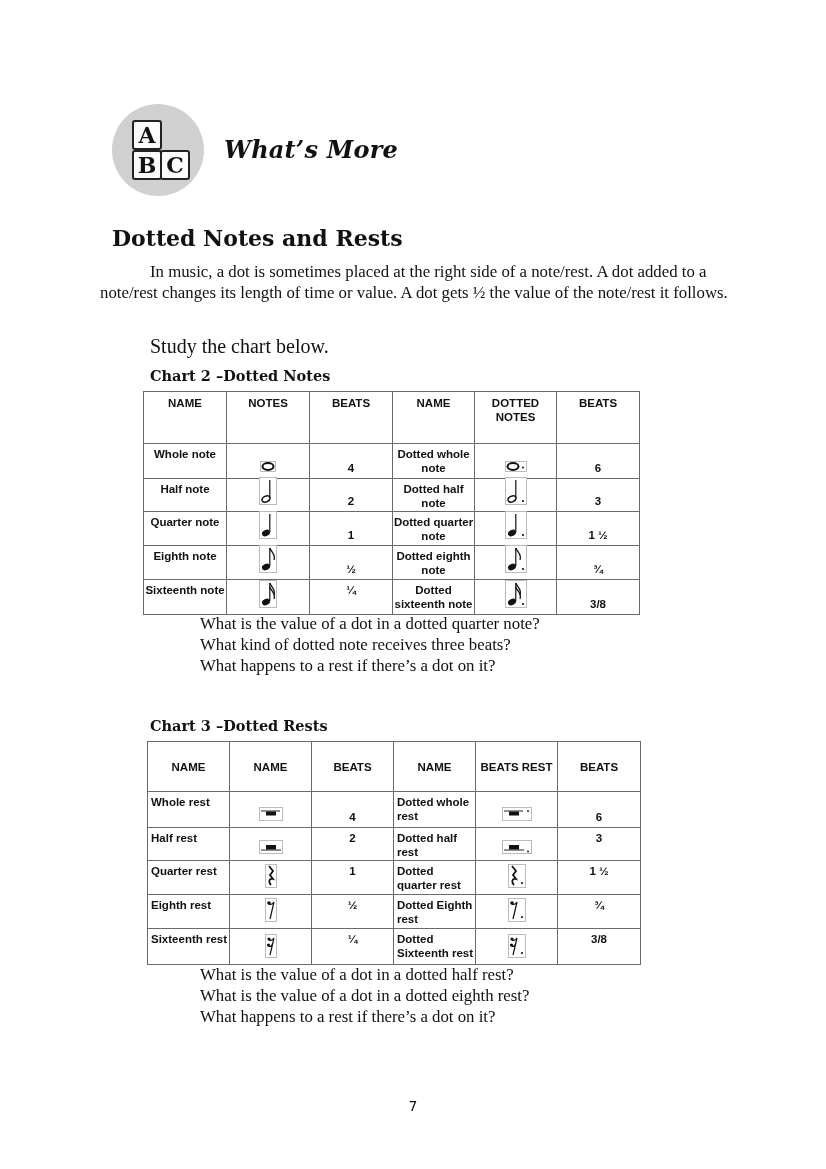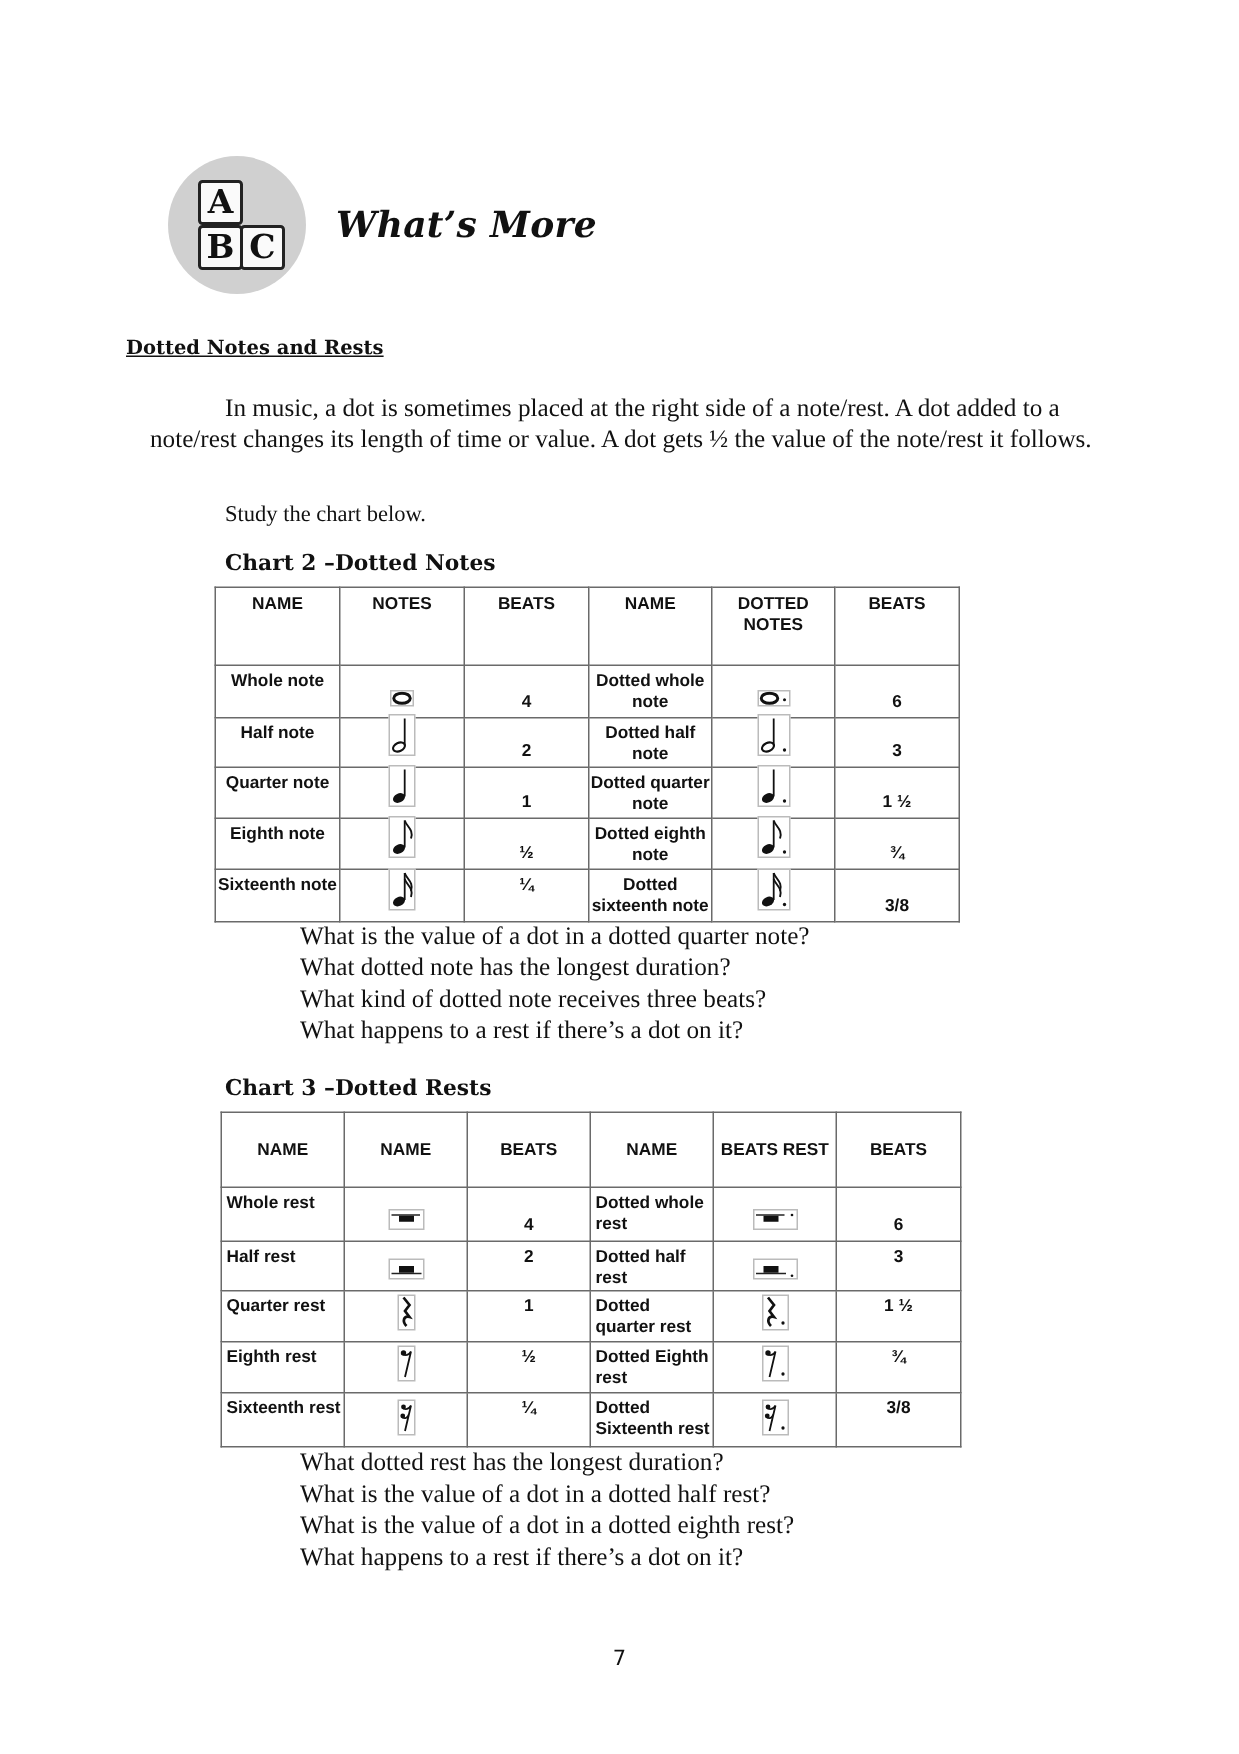--- a/index.html
+++ b/index.html
@@ -3,23 +3,23 @@
 <meta charset="utf-8">
 <style>
   html, body { margin: 0; padding: 0; background: #ffffff; }
   body { width: 826px; height: 1169px; position: relative; overflow: hidden; color: #111; }
 
   #logo { position: absolute; left: 112px; top: 104px; width: 92px; height: 92px; border-radius: 50%; background: #d0d0d0; }
   .block { position: absolute; width: 26px; height: 26px; border: 2px solid #222; border-radius: 3px; background: #fafafa;
            font-family: "DejaVu Serif", serif; font-weight: bold; font-size: 22px; line-height: 26px; text-align: center; color: #111; box-sizing: content-box; }
   #title { position: absolute; left: 224px; top: 135px; font-family: "DejaVu Serif", serif; font-style: italic; font-weight: bold; font-size: 24px; letter-spacing: 0.2px; }
 
-  #section-heading { position: absolute; left: 84px; top: 225px; font-family: "DejaVu Serif", serif; font-weight: bold; font-size: 13px; text-decoration: underline; }
+  #section-heading { position: absolute; left: 112px; top: 225px; font-family: "DejaVu Serif", serif; font-weight: bold; font-size: 22px; }
   #intro { position: absolute; left: 100px; top: 261px; width: 630px; font-family: "Liberation Serif", serif; font-size: 16.8px; line-height: 21px; text-indent: 50px; margin: 0; }
-  #study { position: absolute; left: 150px; top: 335px; font-family: "Liberation Serif", serif; font-size: 15px; }
+  #study { position: absolute; left: 150px; top: 335px; font-family: "Liberation Serif", serif; font-size: 20px; }
   .chart-title { position: absolute; font-family: "DejaVu Serif", serif; font-weight: bold; font-size: 14.5px; }
   #chart2-title { left: 150px; top: 367px; }
   #chart3-title { left: 150px; top: 717px; }
 
   table.chart { position: absolute; border-collapse: collapse; font-family: "Liberation Sans", sans-serif; font-weight: bold; font-size: 11.5px; table-layout: fixed; }
   table.chart td, table.chart th { border: 1px solid #6a6a6a; padding: 0; text-align: center; vertical-align: top; position: relative; font-weight: bold; }
   #chart2 { left: 143px; top: 391px; width: 496px; }
   #chart2 th { height: 47px; padding-top: 4px; line-height: 14px; }
   #chart2 td { padding-top: 3px; line-height: 14px; }
   #chart3 { left: 147px; top: 741px; width: 494px; }
@@ -185,21 +185,20 @@
               </svg></span></div>
         </td>
         <td>
           <span class="bot">3/8</span>
         </td>
       </tr>
     </tbody>
 </table>
 <ul id="q2" class="questions">
   <li>What is the value of a dot in a dotted quarter note?</li>
-  <li>What dotted note has the longest duration?</li>
   <li>What kind of dotted note receives three beats?</li>
   <li>What happens to a rest if there’s a dot on it?</li>
 </ul>
 
 <div id="chart3-title" class="chart-title">Chart 3 –Dotted Rests</div>
 <table id="chart3" class="chart">
   <colgroup>
       <col style="width:82px">
       <col style="width:82px">
       <col style="width:82px">
@@ -313,19 +312,18 @@
                 <circle cx="2.5" cy="10" r="1.6" fill="#111"></circle>
                 <path d="M3 5 C 5 6, 7 5, 8 3 L4 20 M2.5 11 C 4 12, 6 11, 6.5 9" fill="none" stroke="#111" stroke-width="1.2"></path>
                 <circle cx="13" cy="18" r="1.1" fill="#111"></circle>
               </svg></span></div>
         </td>
         <td><span>3/8</span></td>
       </tr>
     </tbody>
 </table>
 <ul id="q3" class="questions">
-  <li>What dotted rest has the longest duration?</li>
   <li>What is the value of a dot in a dotted half rest?</li>
   <li>What is the value of a dot in a dotted eighth rest?</li>
   <li>What happens to a rest if there’s a dot on it?</li>
 </ul>
 
 <div id="page-number">7</div>
 
 </body></html>

